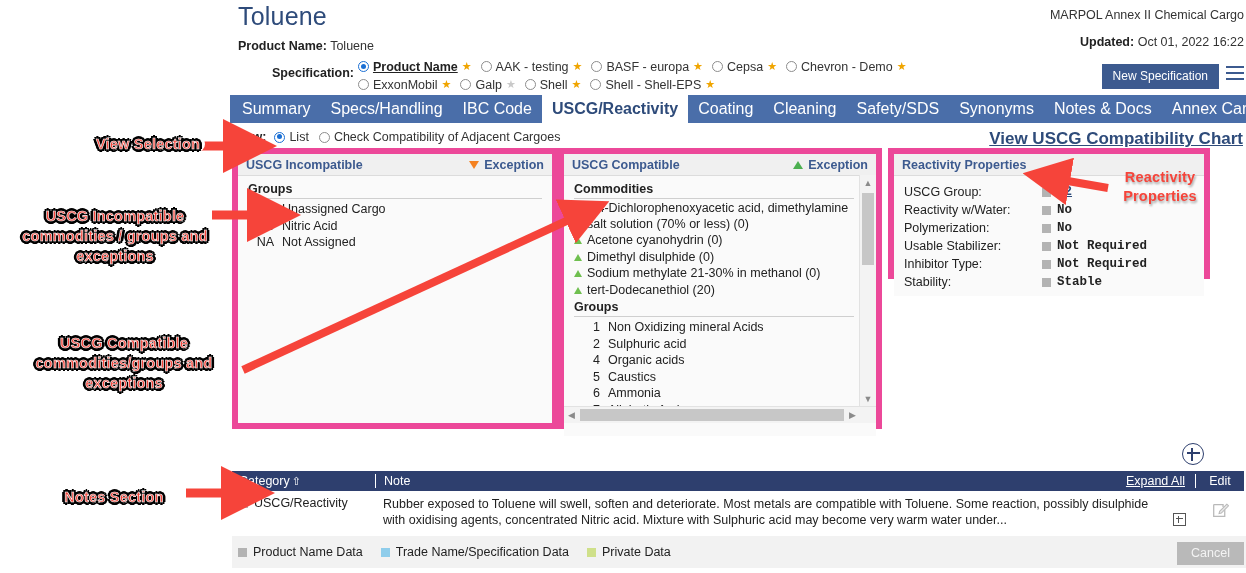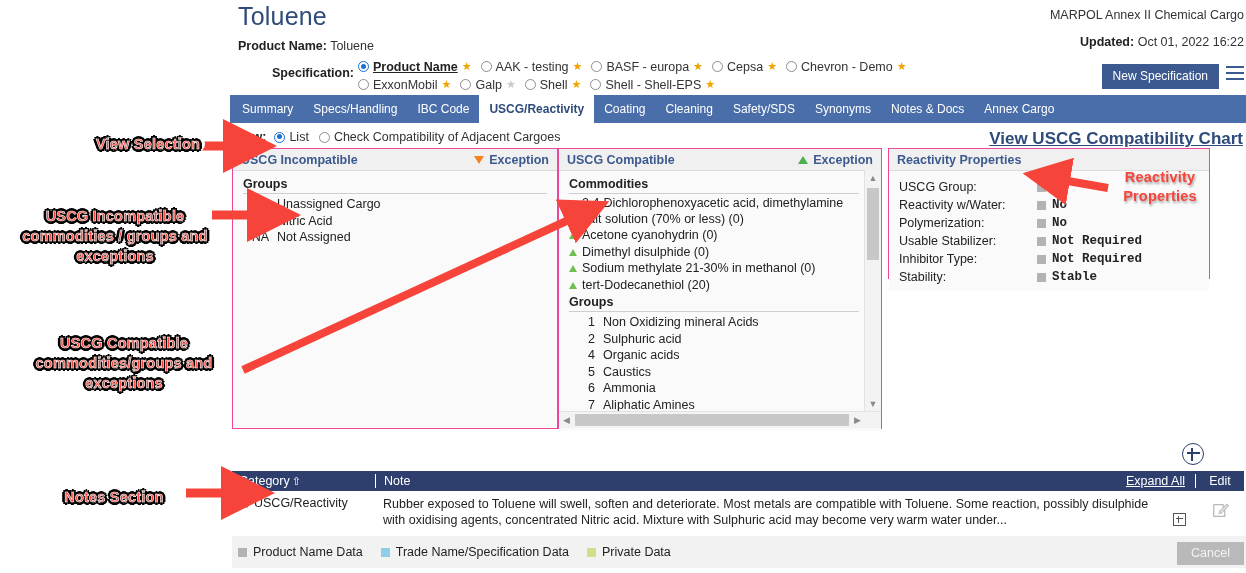--- a/index.html
+++ b/index.html
@@ -91,21 +91,21 @@
   .hamburger i {
     display: block; height: 2px; background: #3c5a8f; margin-bottom: 4px;
   }
 
   
   .tabbar {
     background: #4a6ea9; height: 28px;
     display: flex; align-items: flex-end; padding-left: 2px;
   }
   .tab {
-    color: #fff; font-size: 12px; padding: 13px 10px 6px;
+    color: #fff; font-size: 16px; padding: 13px 10px 6px;
     cursor: pointer; line-height: 16px; white-space: nowrap;
   }
   .tab.active {
     background: #fff; color: #2e4b7a; font-weight: bold;
     border-radius: 3px 3px 0 0;
   }
 
   
   .viewrow {
     position: relative; height: 22px;
@@ -116,21 +116,21 @@
   .view-opt { display: flex; align-items: center; margin-right: 10px; font-size: 12.5px; }
   .chartlink {
     position: absolute; right: 3px; top: 3px;
     color: #2e4b7a; font-size: 17px; font-weight: bold;
     text-decoration: underline; cursor: pointer;
   }
 
   
   .panels { display: flex; padding: 0 2px; }
   .panel {
-    border: 1px solid #ec4899; background: #fafafa;
+    border: 6px solid #ec4899; background: #fafafa;
     box-sizing: border-box; position: relative;
   }
   .panel.incompat { width: 326px; height: 281px; }
   .panel.compat { width: 324px; height: 281px; }
   .panel.react { width: 322px; height: 131px; margin-left: 6px; }
   .panel-head {
     background: #f0f0f0; border-bottom: 1px solid #dcdcdc;
     height: 21px; display: flex; align-items: center;
     padding: 0 8px; justify-content: space-between;
   }

